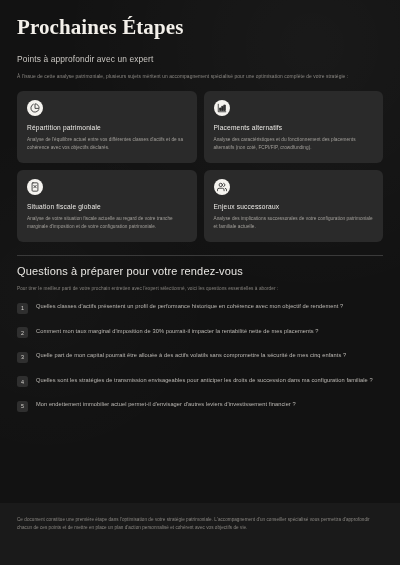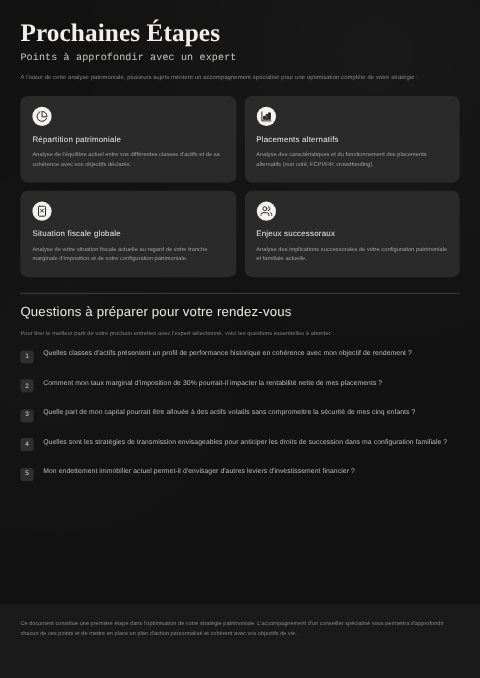--- a/index.html
+++ b/index.html
@@ -36,23 +36,22 @@
     font-weight: 700;
     line-height: 1.06;
     letter-spacing: 0.1px;
     color: #f3f0ea;
     margin: 0;
   }
   .subtitle {
     font-size: 8.4px;
     font-weight: 400;
     color: #c9c6c1;
-    margin: 5px 0 0 0;
+    margin: 16px 0 0 0;
     letter-spacing: 0.12px;
-    font-family: Liberation Mono, monospace;
   }
   .intro {
     font-size: 4.9px;
     color: #8c8984;
     margin: 9px 0 0 0;
     line-height: 1.5;
     letter-spacing: 0.08px;
   }
 
   

